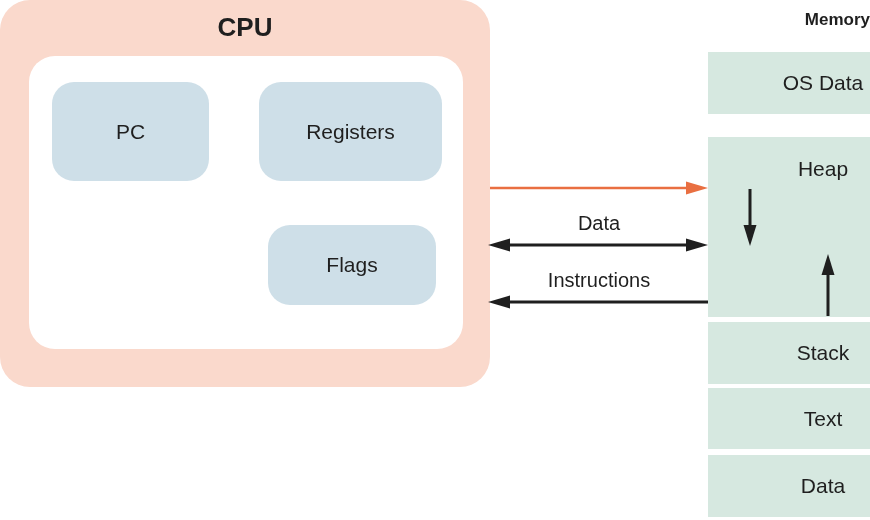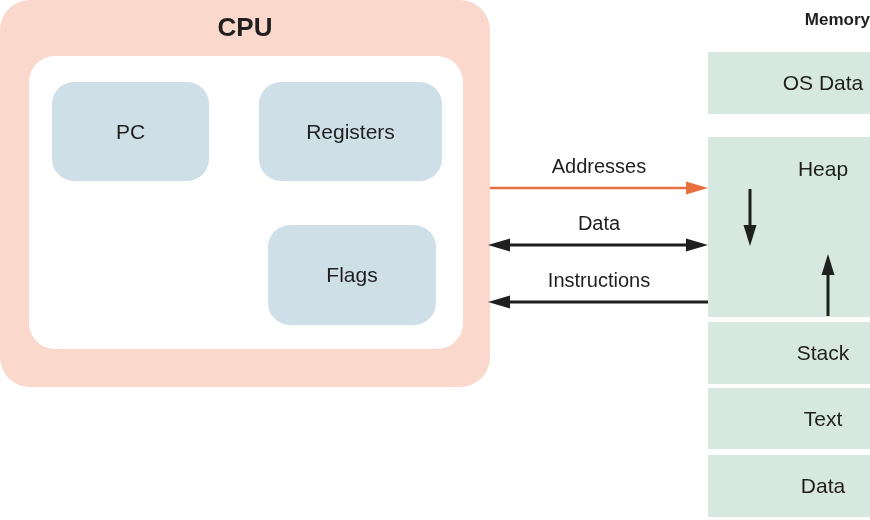--- a/index.html
+++ b/index.html
@@ -33,21 +33,21 @@
     background:var(--inner_fill);border-radius:26px;
   }
   .component{
     position:absolute;
     background:var(--register_fill);border-radius:22px;
     display:flex;align-items:center;justify-content:center;
     font-size:21px;
   }
   .component.pc{left:23px;top:26px;width:157px;height:99px;}
   .component.registers{left:230px;top:26px;width:183px;height:99px;text-align:right;}
-  .component.flags{left:239px;top:169px;width:168px;height:100px;}
+  .component.flags{left:239px;top:169px;width:168px;height:80px;}
   
   .bus-label{
     position:absolute;left:488px;width:222px;
     text-align:center;font-size:20px;line-height:24px;
   }
   .bus-label.addresses{top:154px;}
   .bus-label.data{top:211px;}
   .bus-label.instructions{top:268px;}
   .bus-arrow{position:absolute;left:488px;width:220px;height:16px;}
   .bus-arrow.addresses{top:180px;}
@@ -92,21 +92,20 @@
       </div>
       <div class="component registers">
         <span>Registers</span>
       </div>
       <div class="component flags">
         <span>Flags</span>
       </div>
     </div>
   </div>
 
-  <div class="bus-label addresses">Addresses</div>
   <svg class="bus-arrow addresses orange" viewBox="0 0 220 16">
     <line class="arrow-line" x1="2" y1="8" x2="200" y2="8"></line>
     <polygon class="arrow-head" points="198,1.5 220,8 198,14.5"></polygon>
   </svg>
 
   <div class="bus-label data">Data</div>
   <svg class="bus-arrow data" viewBox="0 0 220 16">
     <line class="arrow-line" x1="18" y1="8" x2="202" y2="8"></line>
     <polygon class="arrow-head" points="22,1.5 0,8 22,14.5"></polygon>
     <polygon class="arrow-head" points="198,1.5 220,8 198,14.5"></polygon>

